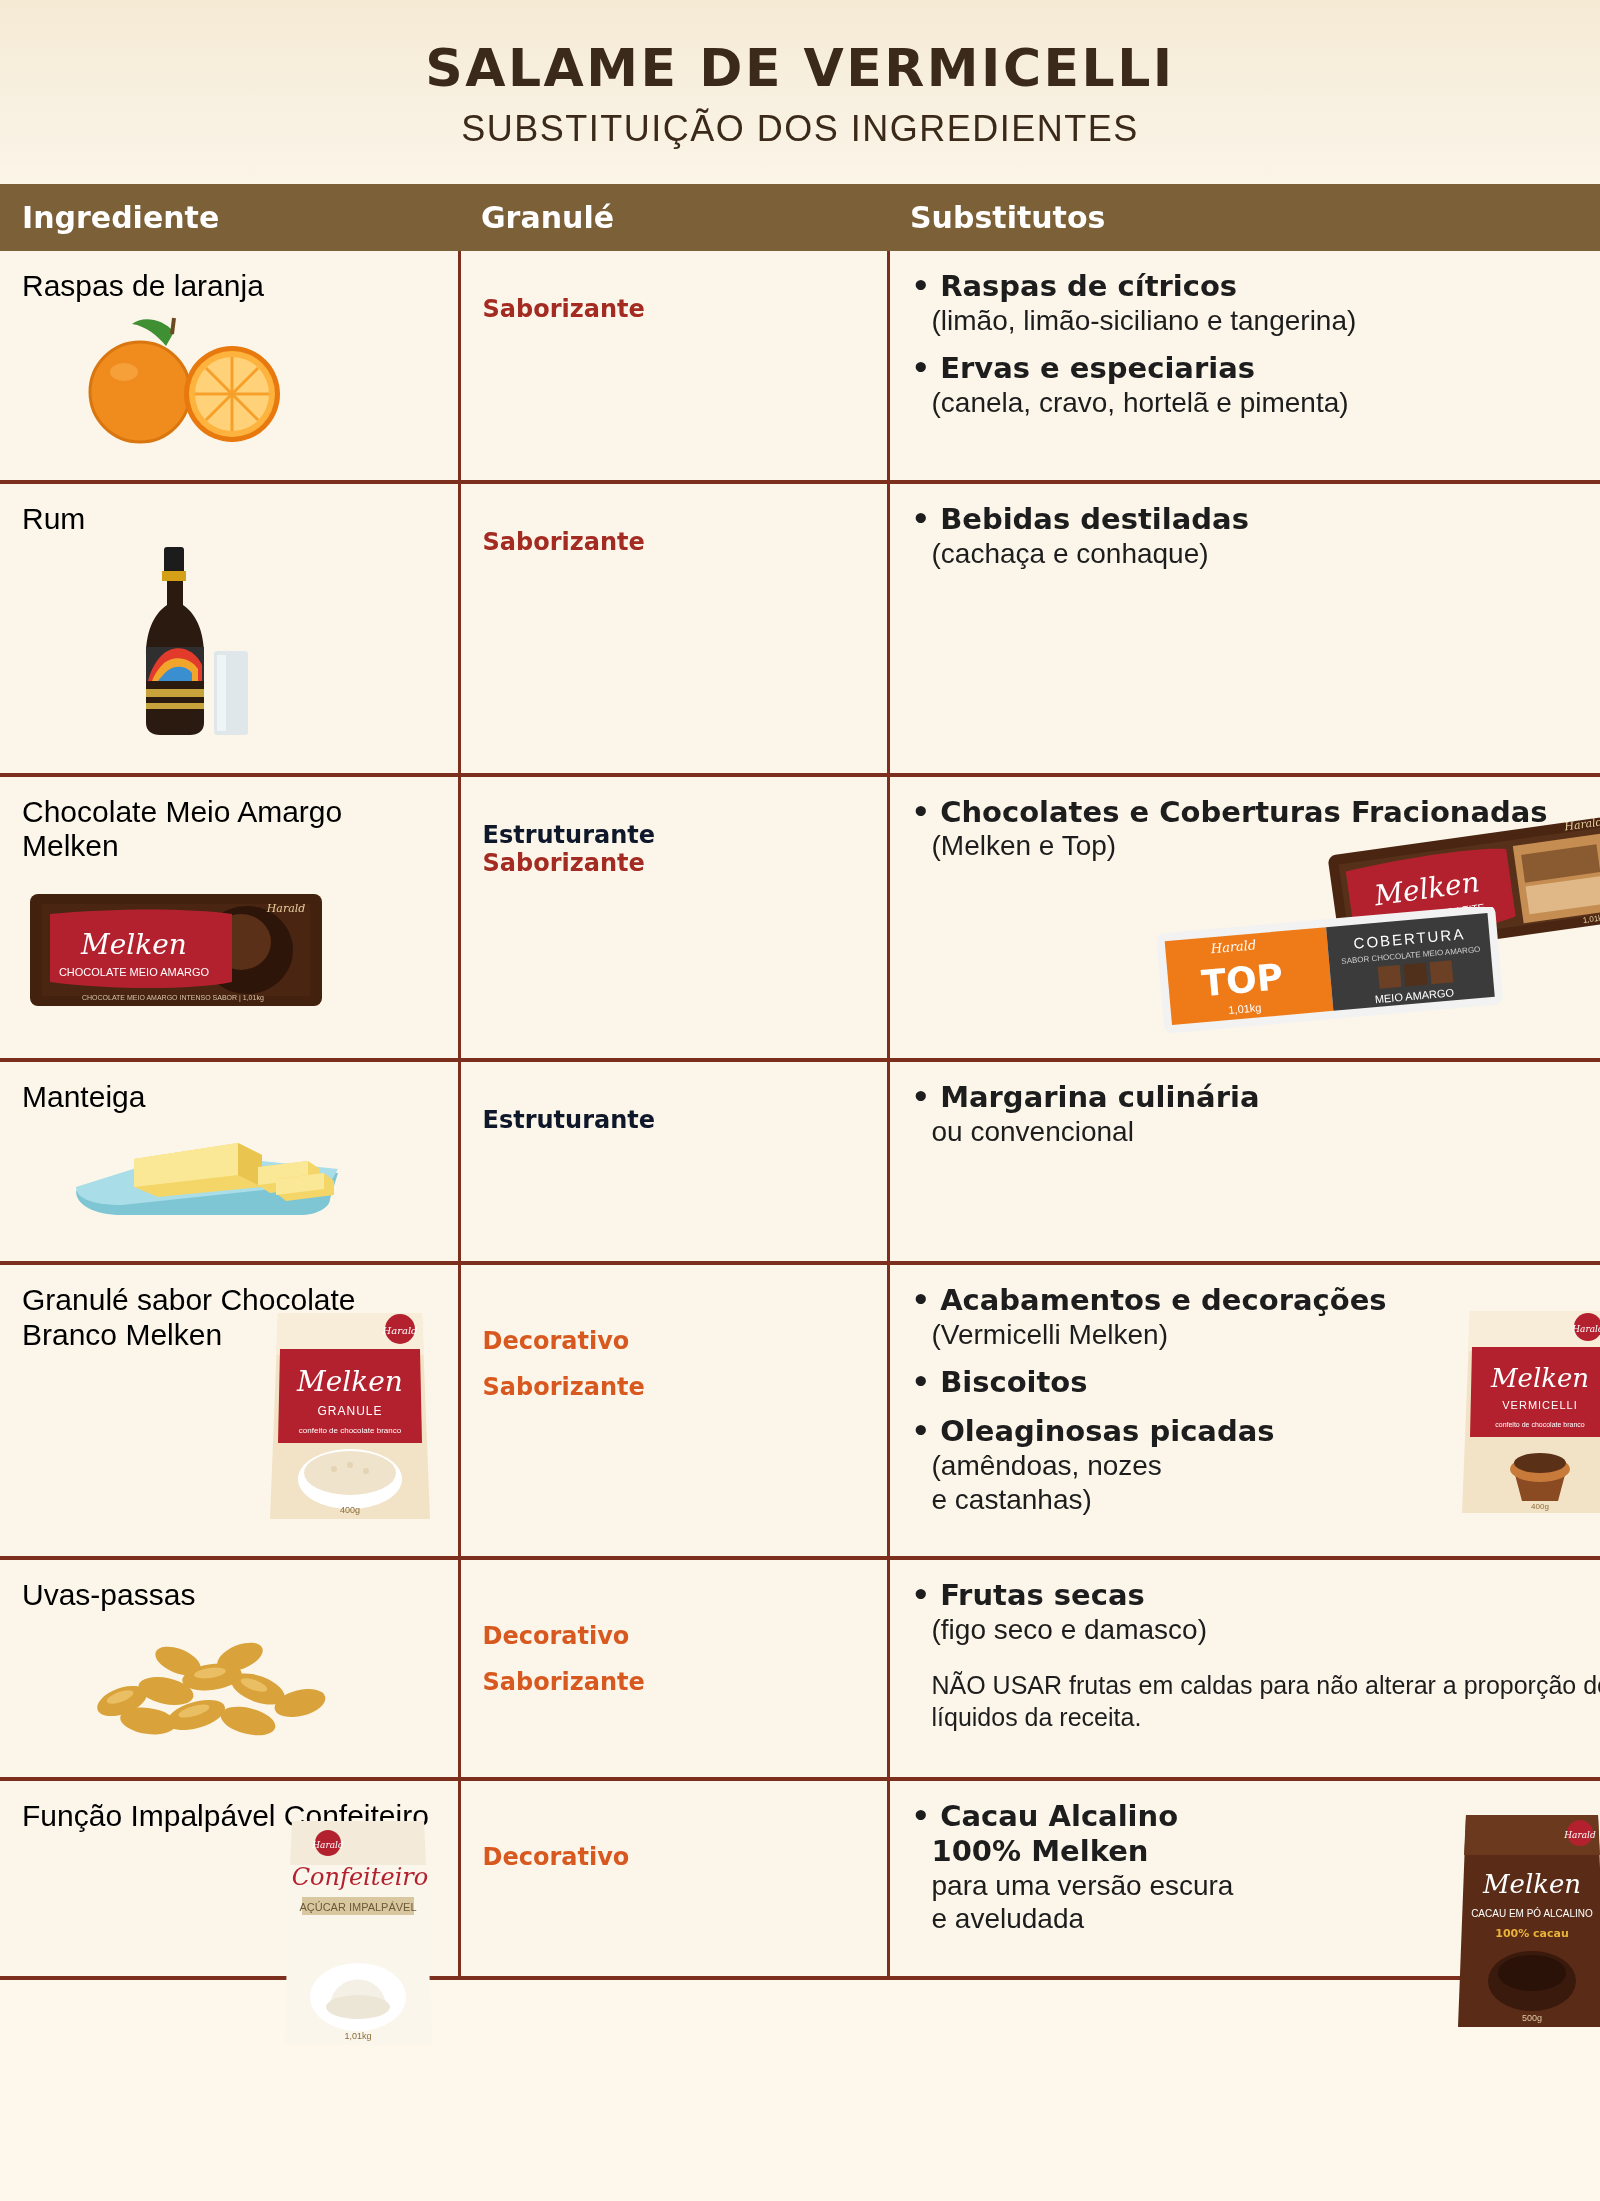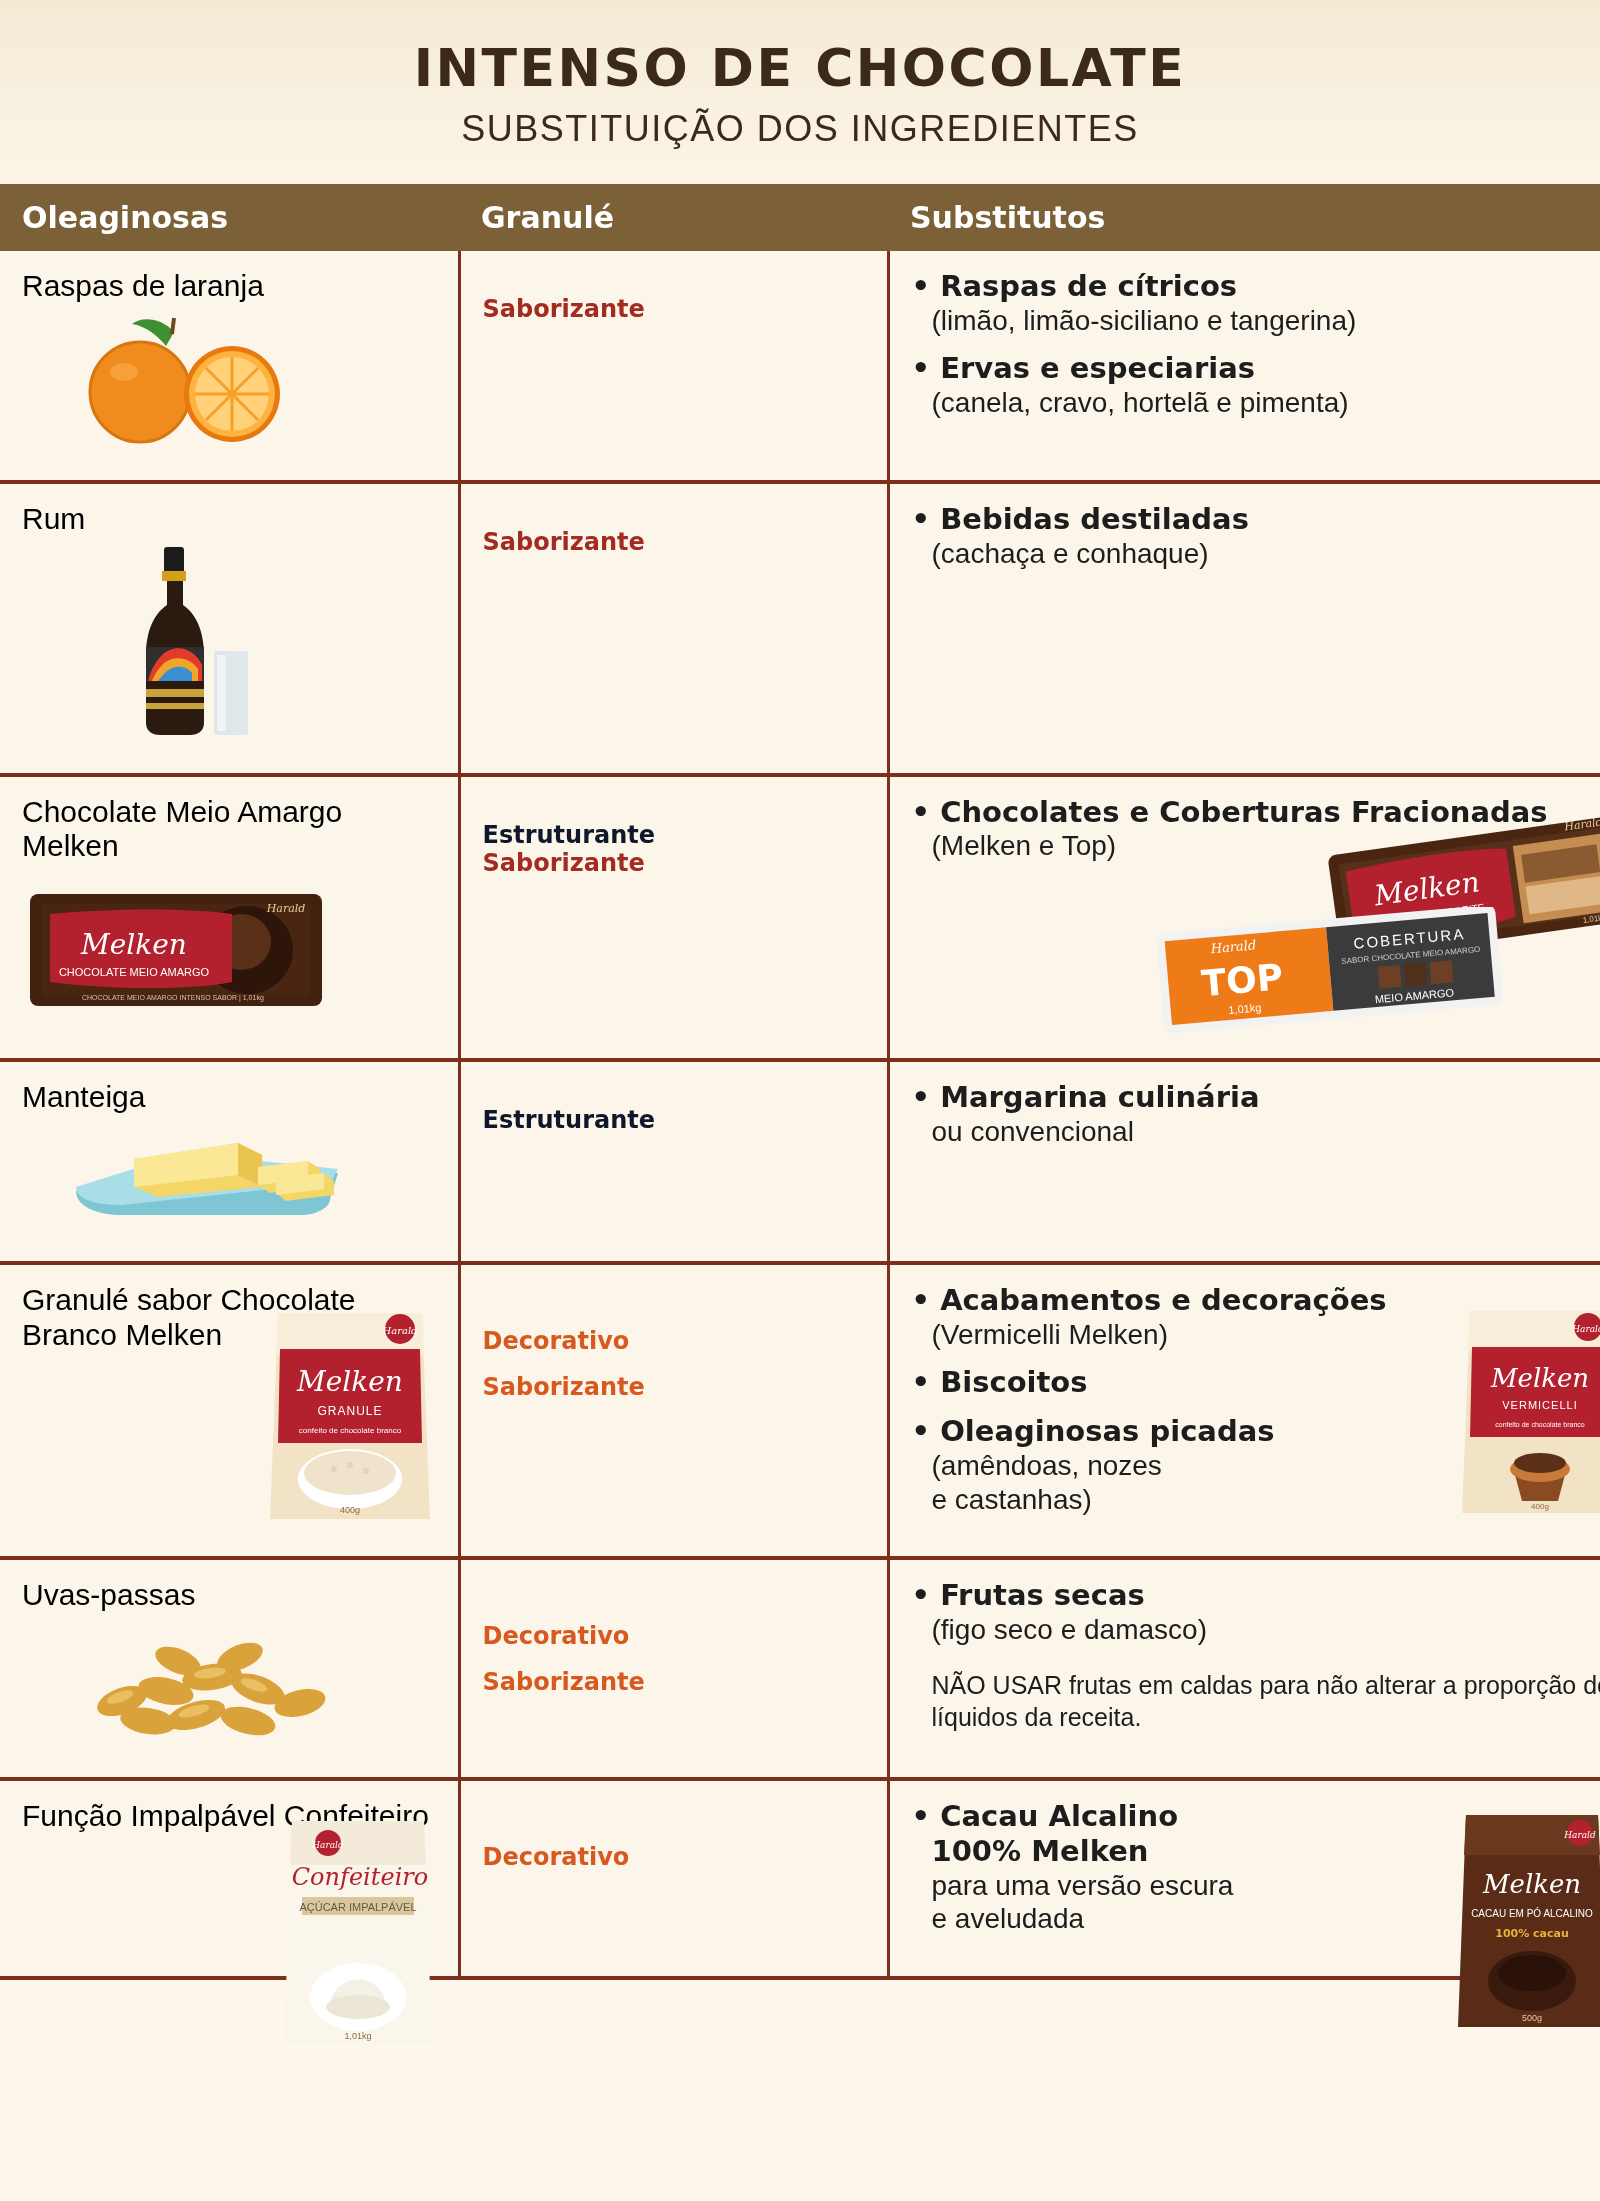--- a/index.html
+++ b/index.html
@@ -158,28 +158,28 @@
   }
   .cell-subst { position: relative; }
   .cell-ing { position: relative; }
 </style>
 </head>
 <body>
 
 <div class="page">
 
   <div class="header">
-    <h1 class="title">INTENSO DE CHOCOLATE</h1>
+    <h1 class="title">SALAME DE VERMICELLI</h1>
     <p class="subtitle">SUBSTITUIÇÃO DOS INGREDIENTES</p>
   </div>
 
   <table class="table">
     <thead>
       <tr class="table-head">
-        <th class="col-ingrediente">Oleaginosas</th>
+        <th class="col-ingrediente">Ingrediente</th>
         <th class="col-funcao">Granulé</th>
         <th class="col-subst">Substitutos</th>
       </tr>
     </thead>
     <tbody>
 
       <tr>
         <td class="cell-ing">
           <div class="ing-name">Raspas de laranja</div>
           <div class="orange-art">

